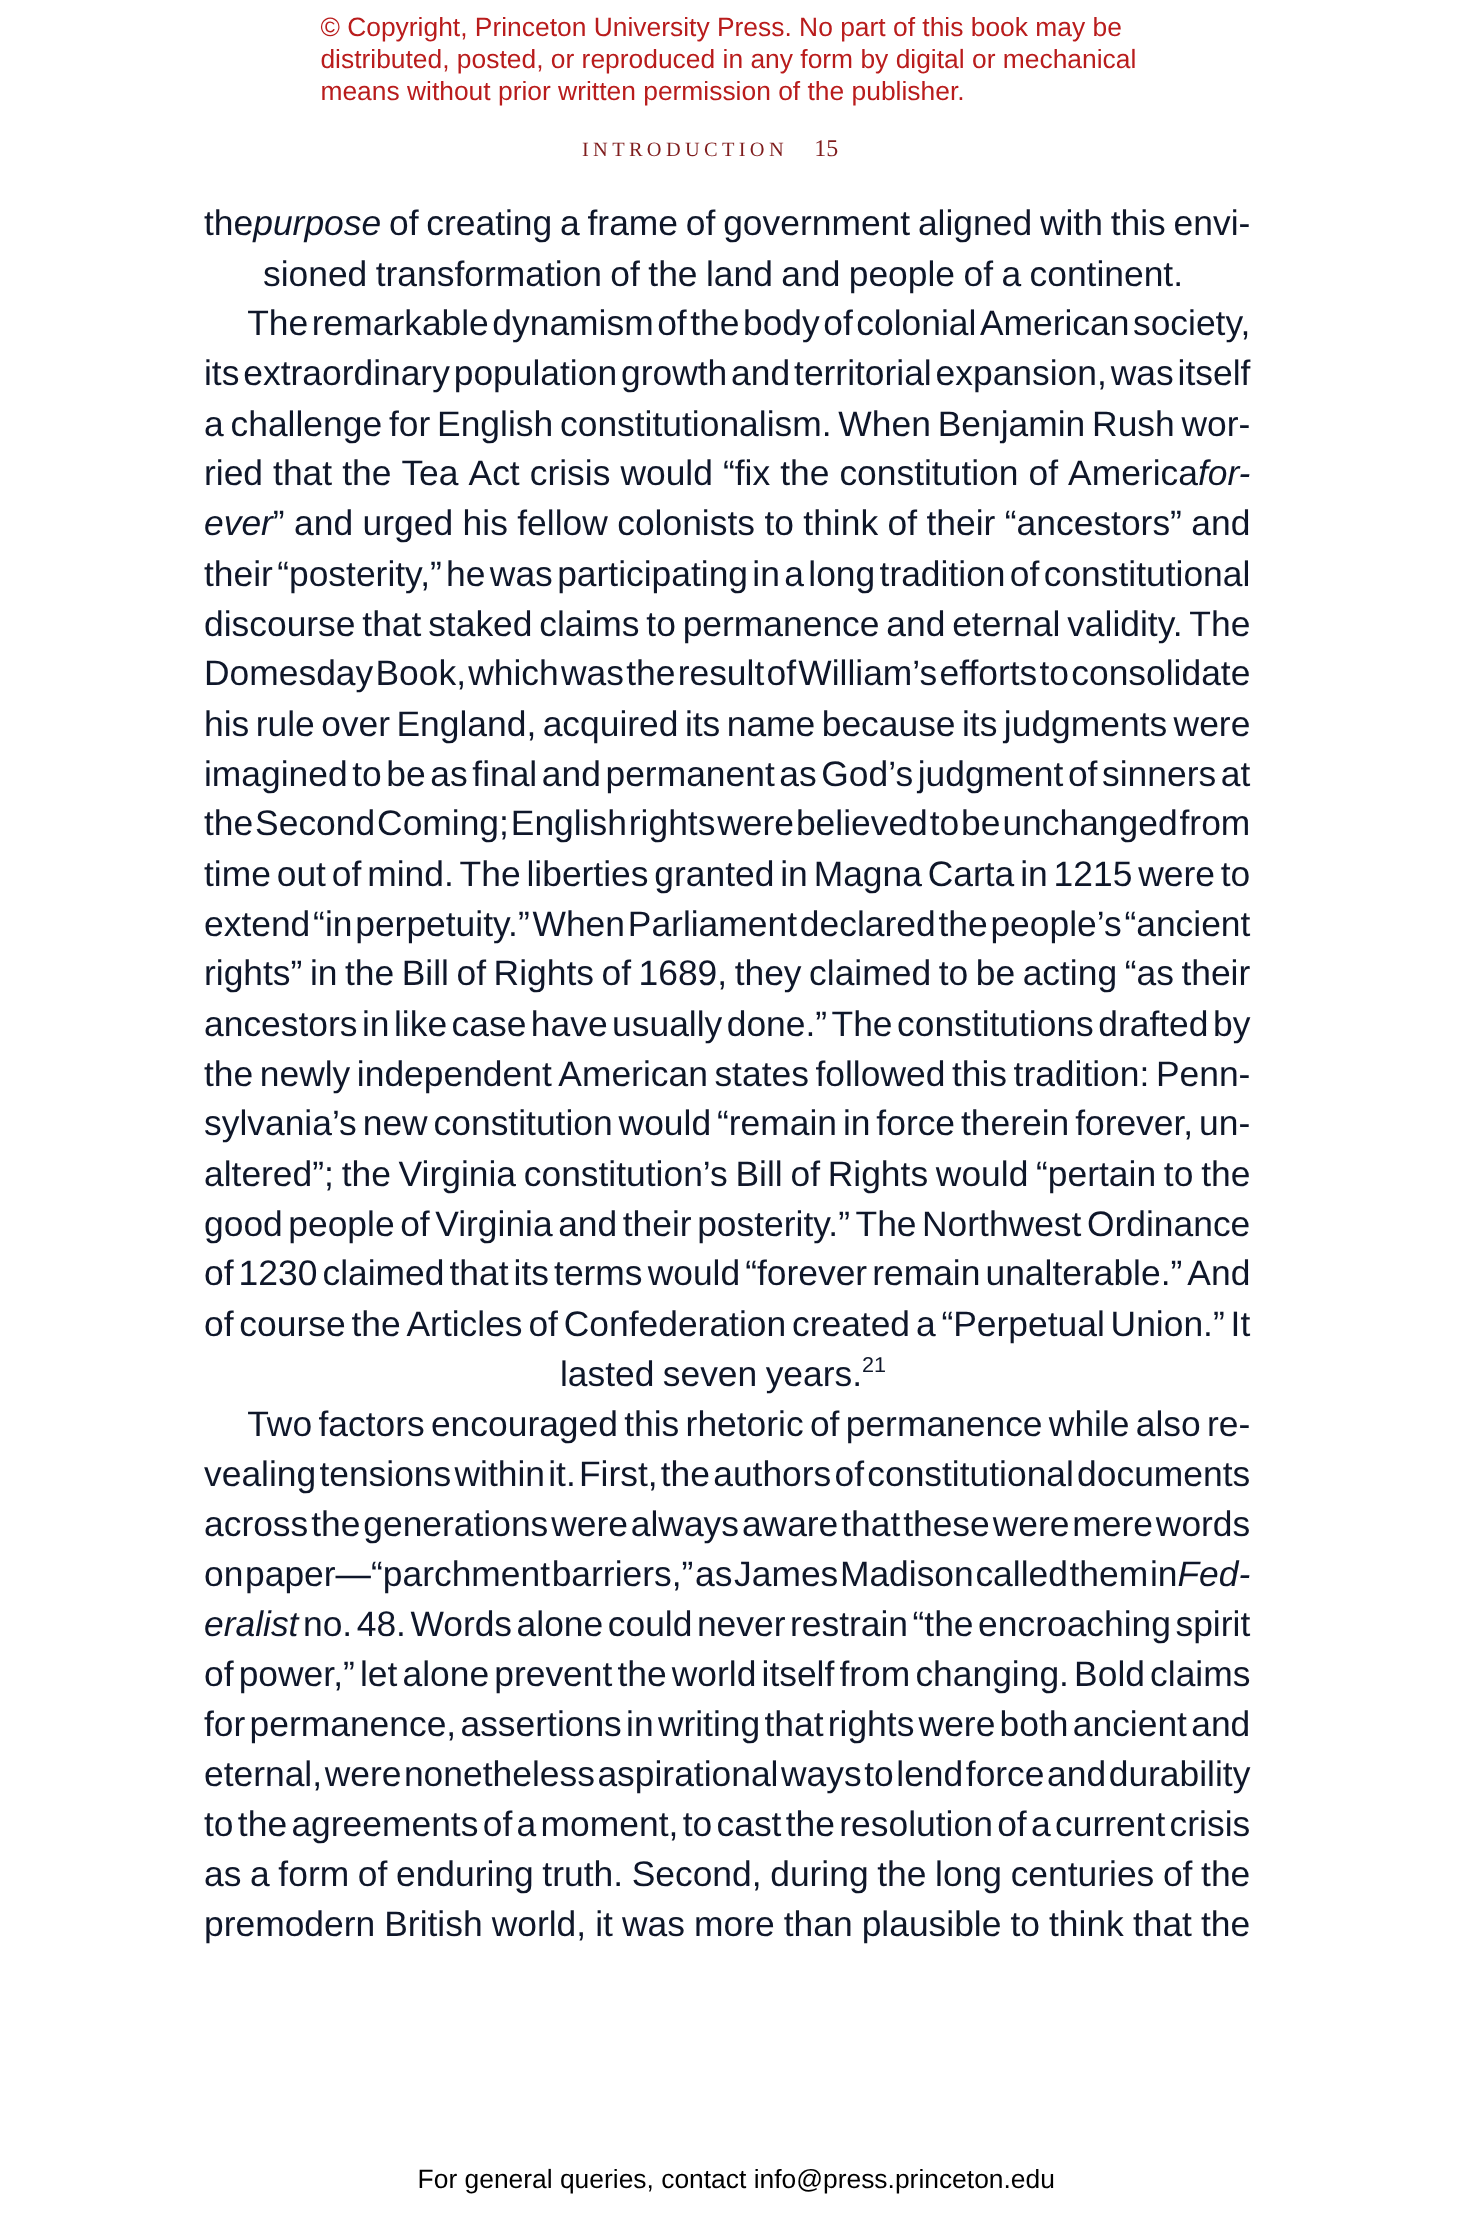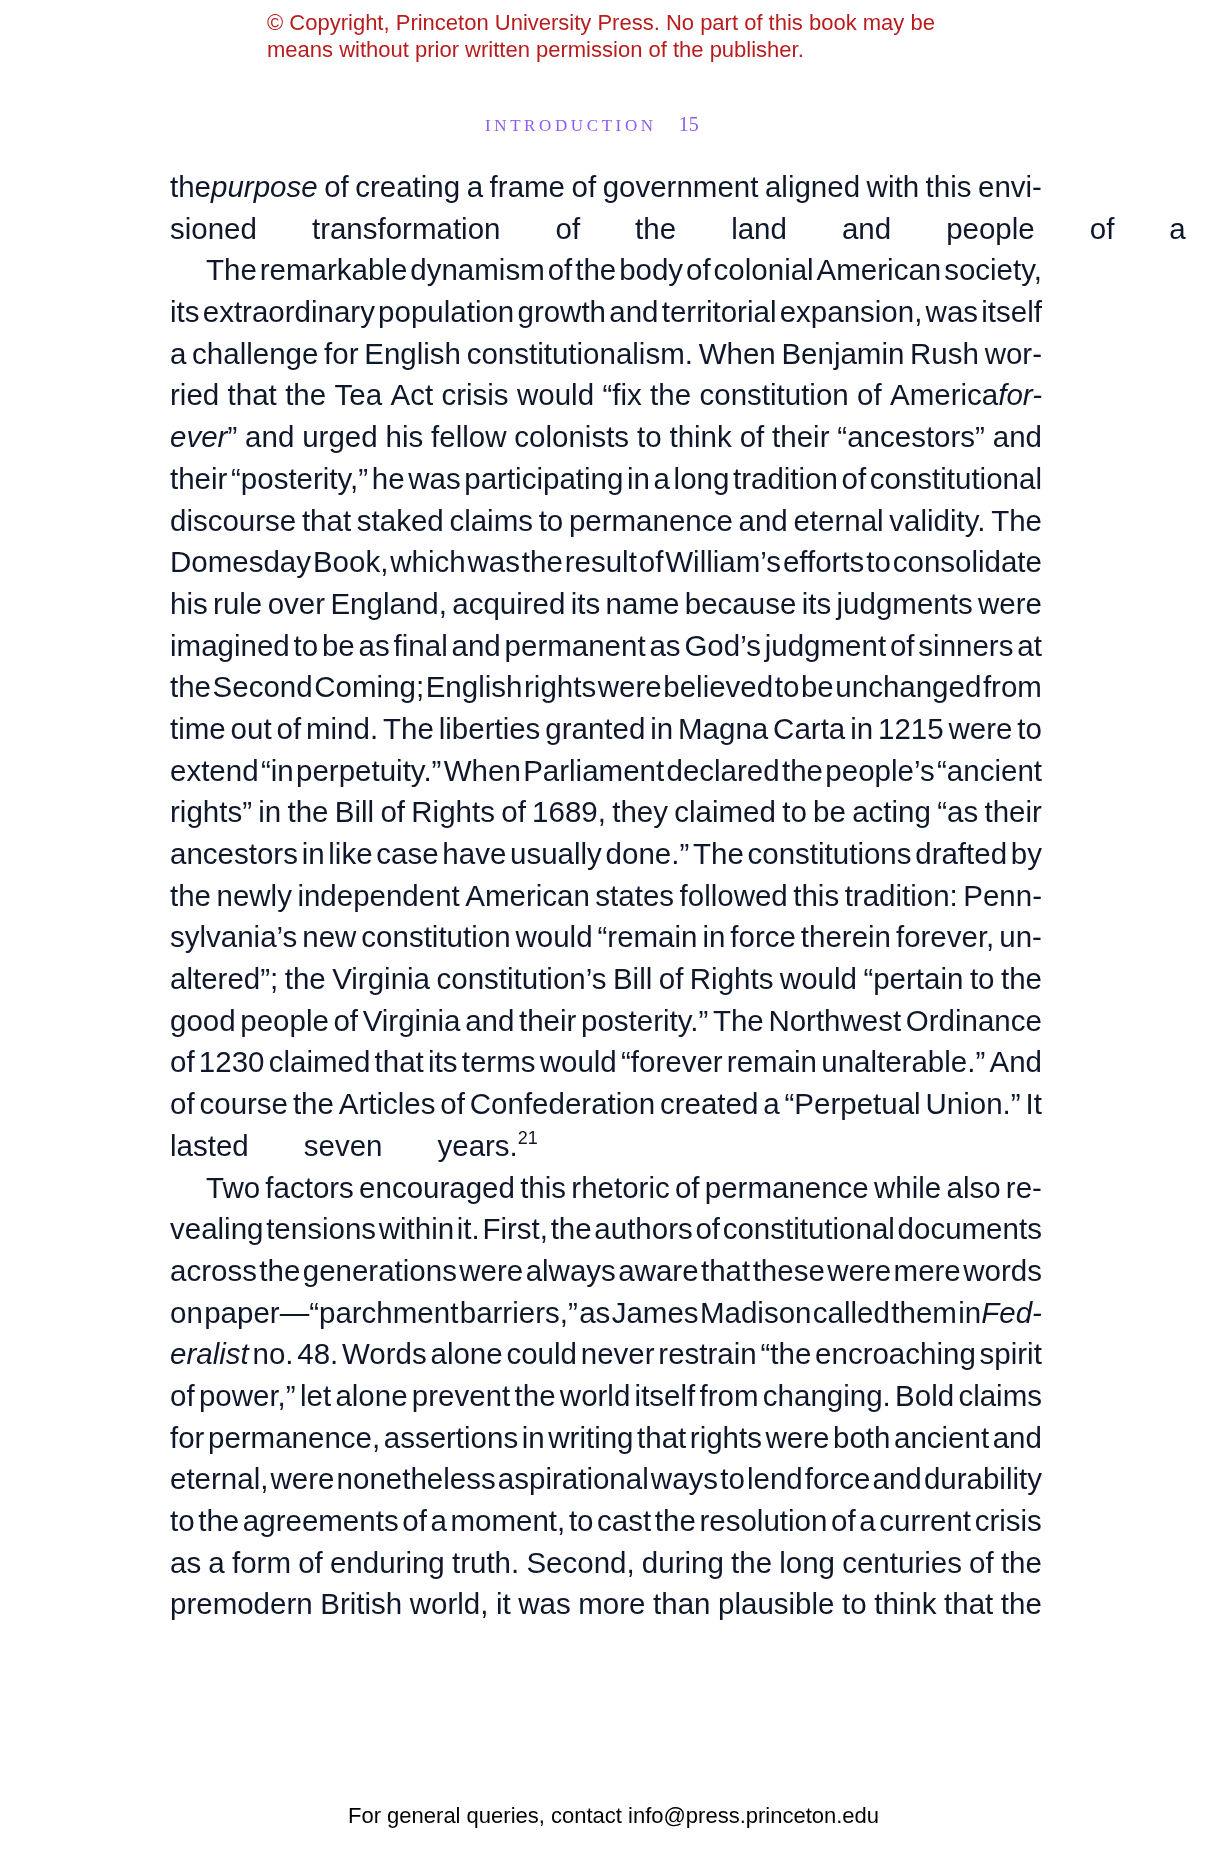--- a/index.html
+++ b/index.html
@@ -25,21 +25,21 @@
       color: #b91c1c;
     }
     .copyright div { white-space: nowrap; }
     .running-head {
       position: absolute;
       left: 485px;
       top: 113px;
       font-family: "Liberation Serif", serif;
       font-size: 17px;
       letter-spacing: 3.6px;
-      color: #8b5cf6;
+      color: #7f1d1d;
       white-space: nowrap;
     }
     .running-head .page-num {
       margin-left: 22px;
       letter-spacing: 0;
       font-size: 20px;
     }
     .body-text {
       position: absolute;
       left: 170px;
@@ -49,21 +49,21 @@
       font-size: 29.5px;
       line-height: 41.7px;
       color: #0f172a;
     }
     .line {
       white-space: nowrap;
       display: flex;
       justify-content: space-between;
       height: 41.7px;
     }
-    .line.last { justify-content: flex-start; gap: 48px; }
+    .line.last { justify-content: center; }
     .line.indent { padding-left: 36px; }
     .line span.w { display: inline-block; }
     .line.last span.w { margin-right: 7px; }
     em { font-style: italic; }
     sup {
       font-size: 18px;
       line-height: 0;
       vertical-align: 12px;
     }
     .footer {
@@ -74,20 +74,21 @@
       font-size: 22px;
       color: #000;
       white-space: nowrap;
     }
   </style>
 </head>
 <body>
 
 <div class="copyright">
   <div>© Copyright, Princeton University Press. No part of this book may be</div>
+  <div>distributed, posted, or reproduced in any form by digital or mechanical</div>
   <div>means without prior written permission of the publisher.</div>
 </div>
 
 <div class="running-head">
   <span>INTRODUCTION</span><span class="page-num">15</span>
 </div>
 
 <div class="body-text" id="body-text">
     <div class="line">
       <span class="w">the<em>purpose</em></span>

